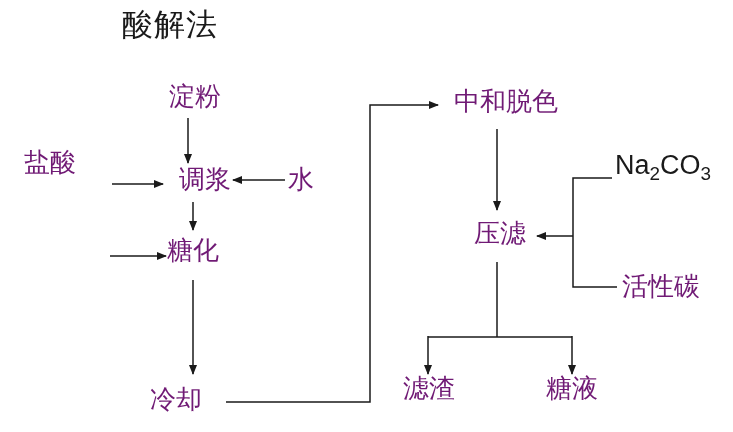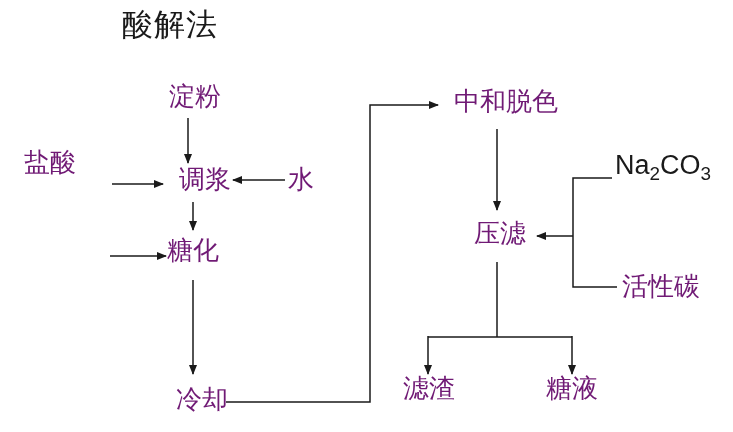--- a/index.html
+++ b/index.html
@@ -95,21 +95,21 @@
     <line x1="572" y1="336" x2="572" y2="374" marker-end="url(#ah)"></line>
   </svg>
 
   <div class="title">酸解法</div>
 
   <div class="node" style="left:169px; top:83px;">淀粉</div>
   <div class="node" style="left:24px;  top:149px;">盐酸</div>
   <div class="node" style="left:168px; top:166px;margin-left:11px;">调浆</div>
   <div class="node" style="left:288px; top:166px;">水</div>
   <div class="node" style="left:167px; top:237px;">糖化</div>
-  <div class="node" style="left:176px; top:386px;">冷却</div>
+  <div class="node" style="left:150px; top:386px;">冷却</div>
   <div class="node" style="left:454px; top:88px;">中和脱色</div>
   <div class="node" style="left:474px; top:220px;">压滤</div>
   <div class="node" style="left:622px; top:264px;margin-top:9px;">活性碳</div>
   <div class="node" style="left:403px; top:375px;">滤渣</div>
   <div class="node" style="left:546px; top:375px;">糖液</div>
 
   <div class="formula"><span>Na</span><sub>2</sub><span>CO</span><sub>3</sub></div>
 
 </div>
 

